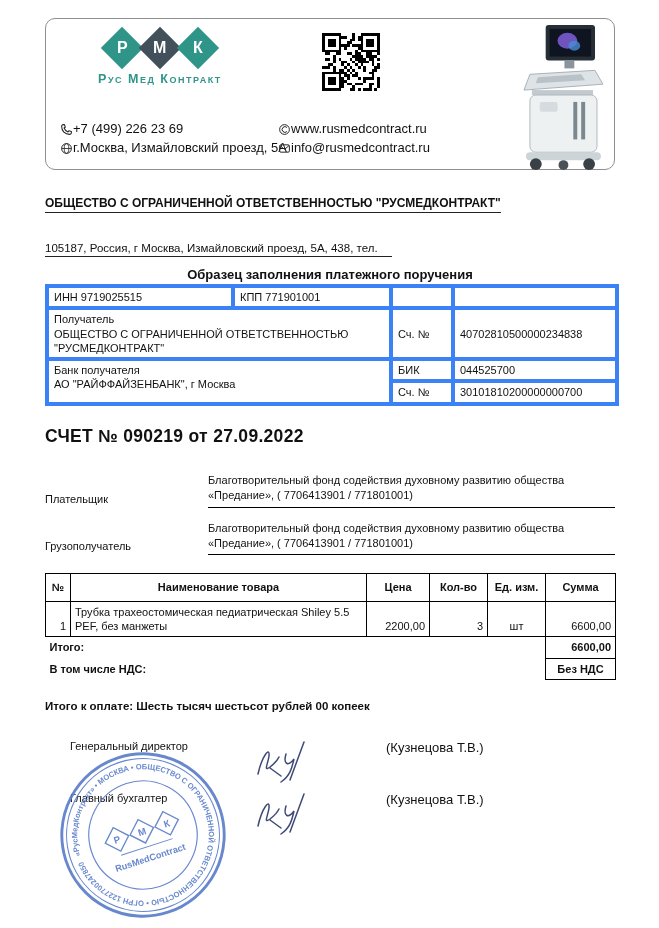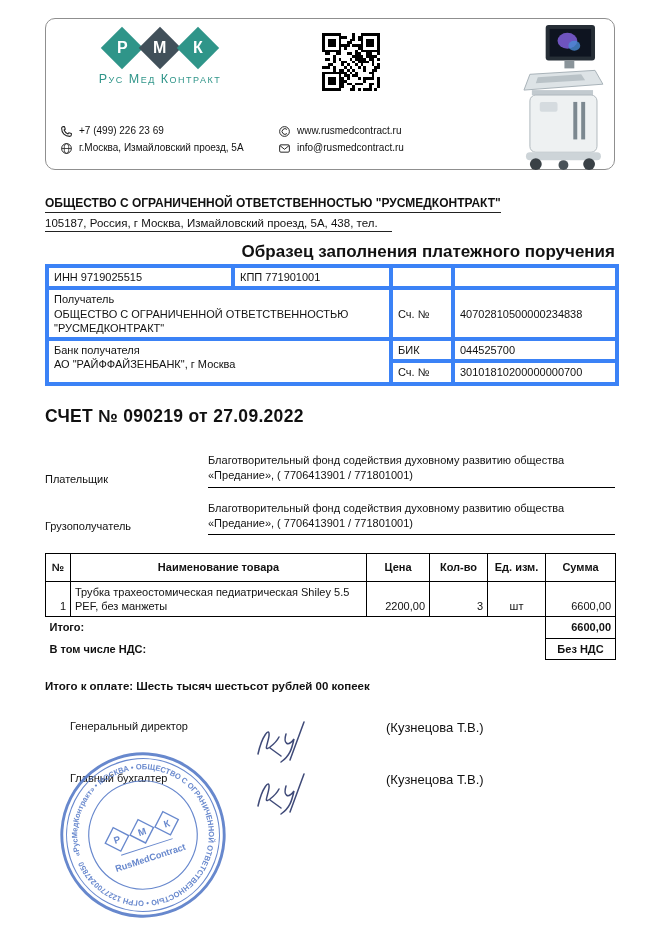--- a/index.html
+++ b/index.html
@@ -12,35 +12,35 @@
   .header-box{position:relative;border:1.5px solid #8f8f8f;border-radius:10px;height:152px;padding:10px 14px 8px}
   .machine-wrap{position:absolute;right:8px;top:4px}
   .header-main{margin-right:104px;display:flex;flex-direction:column;justify-content:space-between;height:100%}
   .header-top{display:flex;align-items:flex-start}
   .logo-block{width:200px;text-align:center}
   .diamond-row{display:flex;justify-content:center}
   .diamond{width:30px;height:30px;transform:rotate(45deg);display:flex;align-items:center;justify-content:center;margin:4px 4px 0}
   .diamond .ltr{transform:rotate(-45deg);color:#fff;font-weight:bold;font-size:16px;line-height:1}
   .d-teal{background:#2f9589}
   .d-dark{background:#41505a}
-  .logo-subtitle{color:#2f9589;font-weight:normal;font-size:12.5px;letter-spacing:1.5px;margin-top:9px;font-variant:small-caps}
+  .logo-subtitle{color:#2f9589;font-weight:bold;font-size:12.5px;letter-spacing:1.5px;margin-top:9px;font-variant:small-caps}
   .qr-wrap{margin-left:62px;margin-top:4px}
   .contacts{display:flex;margin-bottom:2px}
   .contact-col{width:50%}
-  .contact-line{display:flex;align-items:flex-start;gap:6px;font-size:10px;margin:4px 0;white-space:nowrap}
+  .contact-line{display:flex;align-items:flex-end;gap:0;font-size:13px;margin:4px 0;white-space:nowrap}
   .contact-line svg{flex:0 0 auto}
 
   
   .company-name{margin-top:26px;font-weight:bold;font-size:12px}
-  .company-address{margin-top:4px;font-size:11.5px}
+  .company-address{margin-top:29px;font-size:11.5px}
   .u-line{display:inline-block;border-bottom:1px solid #222;padding-bottom:2px}
   .pad-r{padding-right:14px}
 
   
-  .payment-title{text-align:right;font-weight:bold;font-size:17px;margin-top:10px;margin-bottom:2px}
+  .payment-title{text-align:center;font-weight:bold;font-size:13px;margin-top:10px;margin-bottom:2px}
   .bank-table{width:100%;border-collapse:collapse;font-size:11px;table-layout:fixed}
   .bank-table td{border:4px solid #3b82f6;padding:2px 5px;vertical-align:top;line-height:1.3;overflow:hidden}
   .bank-table td.vmid{vertical-align:middle}
   .bank-table tr.r1 td{height:19px}
 
   
   .invoice-title{text-align:left;font-size:17.5px;font-weight:bold;margin-top:20px;margin-bottom:26px;letter-spacing:.3px}
 
   
   .party{display:flex;align-items:flex-end;margin-bottom:13px}

